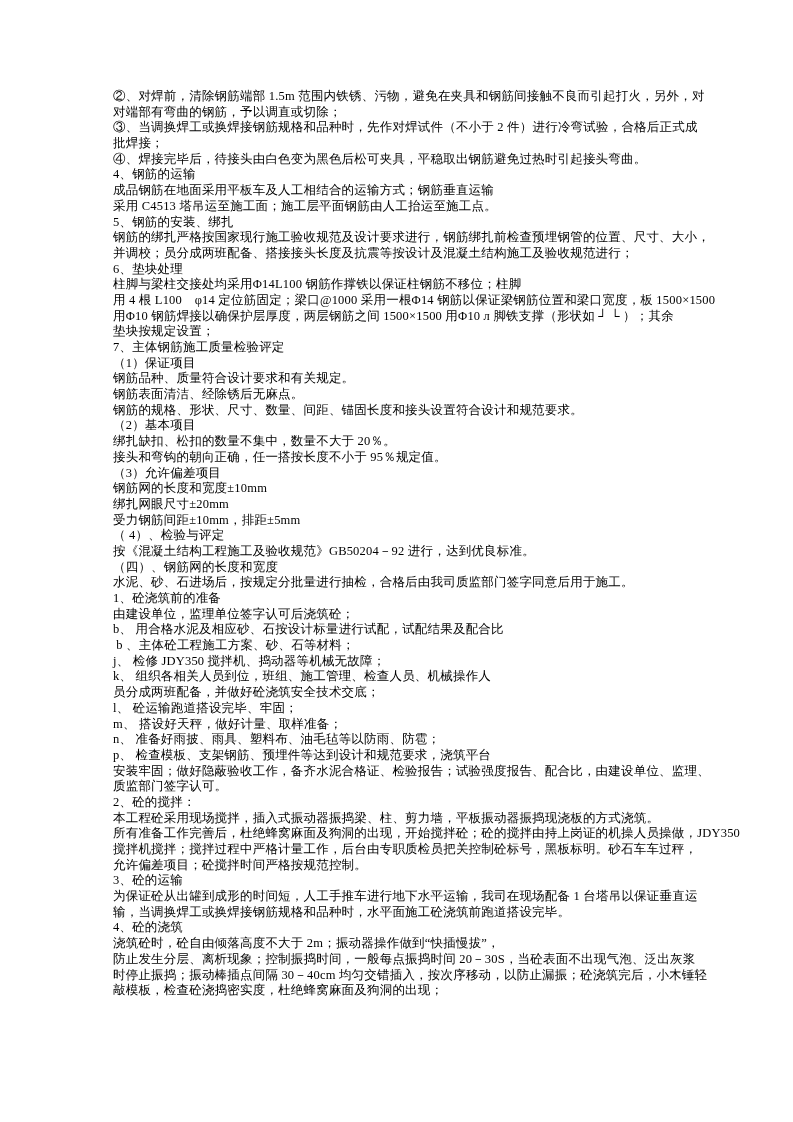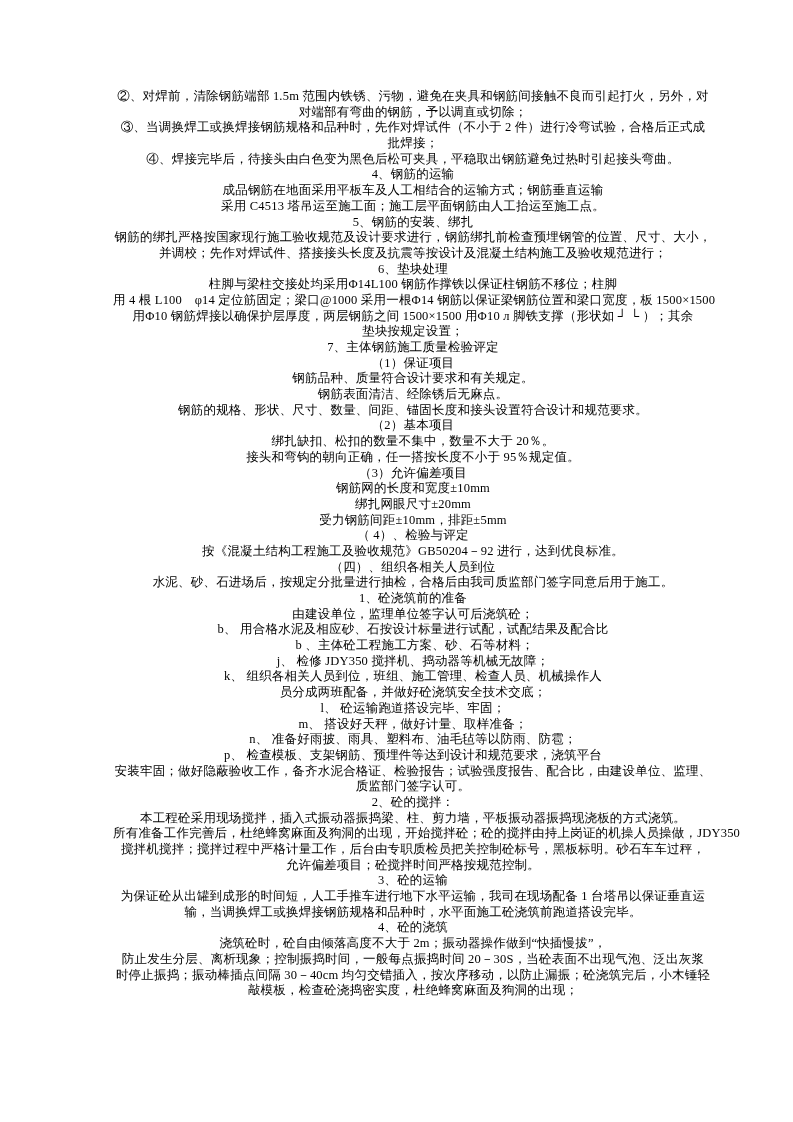--- a/index.html
+++ b/index.html
@@ -26,53 +26,53 @@
     font-size: 12.5px;
     line-height: 15.7px;
     height: 15.7px;
     white-space: pre;
     letter-spacing: 0.2px;
   }
 </style>
 </head>
 <body>
 
-<div class="page" style="background: rgb(255, 255, 255); text-align: center;">
+<div class="page" style="background: rgb(255, 255, 255);">
   <div class="textblock" style="color: rgb(0, 0, 0);">
       <div class="line">②、对焊前，清除钢筋端部 1.5m 范围内铁锈、污物，避免在夹具和钢筋间接触不良而引起打火，另外，对</div>
       <div class="line">对端部有弯曲的钢筋，予以调直或切除；</div>
       <div class="line">③、当调换焊工或换焊接钢筋规格和品种时，先作对焊试件（不小于 2 件）进行冷弯试验，合格后正式成</div>
       <div class="line">批焊接；</div>
       <div class="line">④、焊接完毕后，待接头由白色变为黑色后松可夹具，平稳取出钢筋避免过热时引起接头弯曲。</div>
       <div class="line">4、钢筋的运输</div>
       <div class="line">成品钢筋在地面采用平板车及人工相结合的运输方式；钢筋垂直运输</div>
       <div class="line">采用 C4513 塔吊运至施工面；施工层平面钢筋由人工抬运至施工点。</div>
       <div class="line">5、钢筋的安装、绑扎</div>
       <div class="line">钢筋的绑扎严格按国家现行施工验收规范及设计要求进行，钢筋绑扎前检查预埋钢管的位置、尺寸、大小，</div>
-      <div class="line">并调校；先作对焊试件、搭接接头长度及抗震等按设计及混凝土结构施工及验收规范进行；</div>
+      <div class="line">并调校；员分成两班配备、搭接接头长度及抗震等按设计及混凝土结构施工及验收规范进行；</div>
       <div class="line">6、垫块处理</div>
       <div class="line">柱脚与梁柱交接处均采用Φ14L100 钢筋作撑铁以保证柱钢筋不移位；柱脚</div>
       <div class="line">用 4 根 L100　φ14 定位筋固定；梁口@1000 采用一根Φ14 钢筋以保证梁钢筋位置和梁口宽度，板 1500×1500</div>
       <div class="line">用Φ10 钢筋焊接以确保护层厚度，两层钢筋之间 1500×1500 用Φ10 л 脚铁支撑（形状如 ┘ └ ）；其余</div>
       <div class="line">垫块按规定设置；</div>
       <div class="line">7、主体钢筋施工质量检验评定</div>
       <div class="line">（1）保证项目</div>
       <div class="line">钢筋品种、质量符合设计要求和有关规定。</div>
       <div class="line">钢筋表面清洁、经除锈后无麻点。</div>
       <div class="line">钢筋的规格、形状、尺寸、数量、间距、锚固长度和接头设置符合设计和规范要求。</div>
       <div class="line">（2）基本项目</div>
       <div class="line">绑扎缺扣、松扣的数量不集中，数量不大于 20％。</div>
       <div class="line">接头和弯钩的朝向正确，任一搭按长度不小于 95％规定值。</div>
       <div class="line">（3）允许偏差项目</div>
       <div class="line">钢筋网的长度和宽度±10mm</div>
       <div class="line">绑扎网眼尺寸±20mm</div>
       <div class="line">受力钢筋间距±10mm，排距±5mm</div>
       <div class="line">（ 4）、检验与评定</div>
       <div class="line">按《混凝土结构工程施工及验收规范》GB50204－92 进行，达到优良标准。</div>
-      <div class="line">（四）、组织各相关人员到位</div>
+      <div class="line">（四）、钢筋网的长度和宽度</div>
       <div class="line">水泥、砂、石进场后，按规定分批量进行抽检，合格后由我司质监部门签字同意后用于施工。</div>
       <div class="line">1、砼浇筑前的准备</div>
       <div class="line">由建设单位，监理单位签字认可后浇筑砼；</div>
       <div class="line">b、 用合格水泥及相应砂、石按设计标量进行试配，试配结果及配合比</div>
       <div class="line"> b 、主体砼工程施工方案、砂、石等材料；</div>
       <div class="line">j、 检修 JDY350 搅拌机、捣动器等机械无故障；</div>
       <div class="line">k、 组织各相关人员到位，班组、施工管理、检查人员、机械操作人</div>
       <div class="line">员分成两班配备，并做好砼浇筑安全技术交底；</div>
       <div class="line">l、 砼运输跑道搭设完毕、牢固；</div>
       <div class="line">m、 搭设好天秤，做好计量、取样准备；</div>

